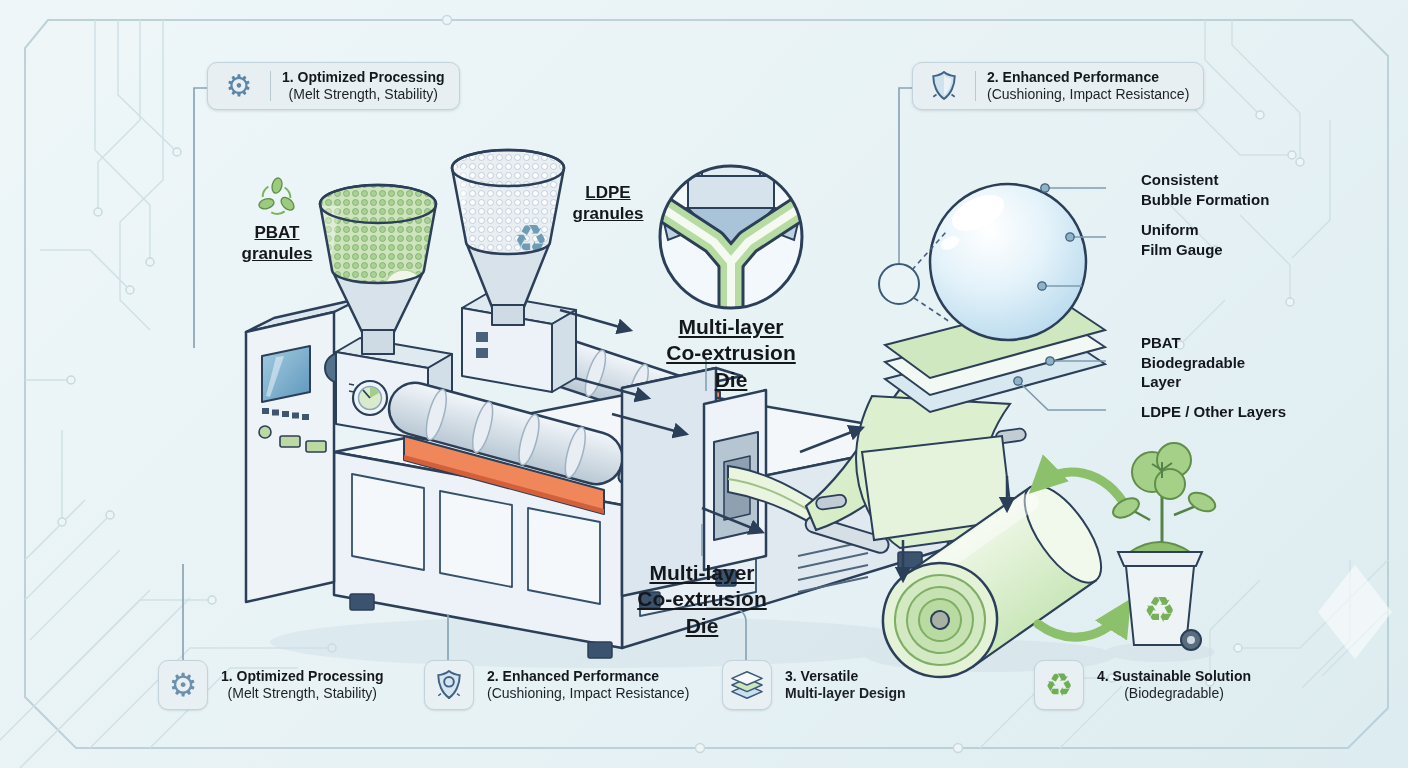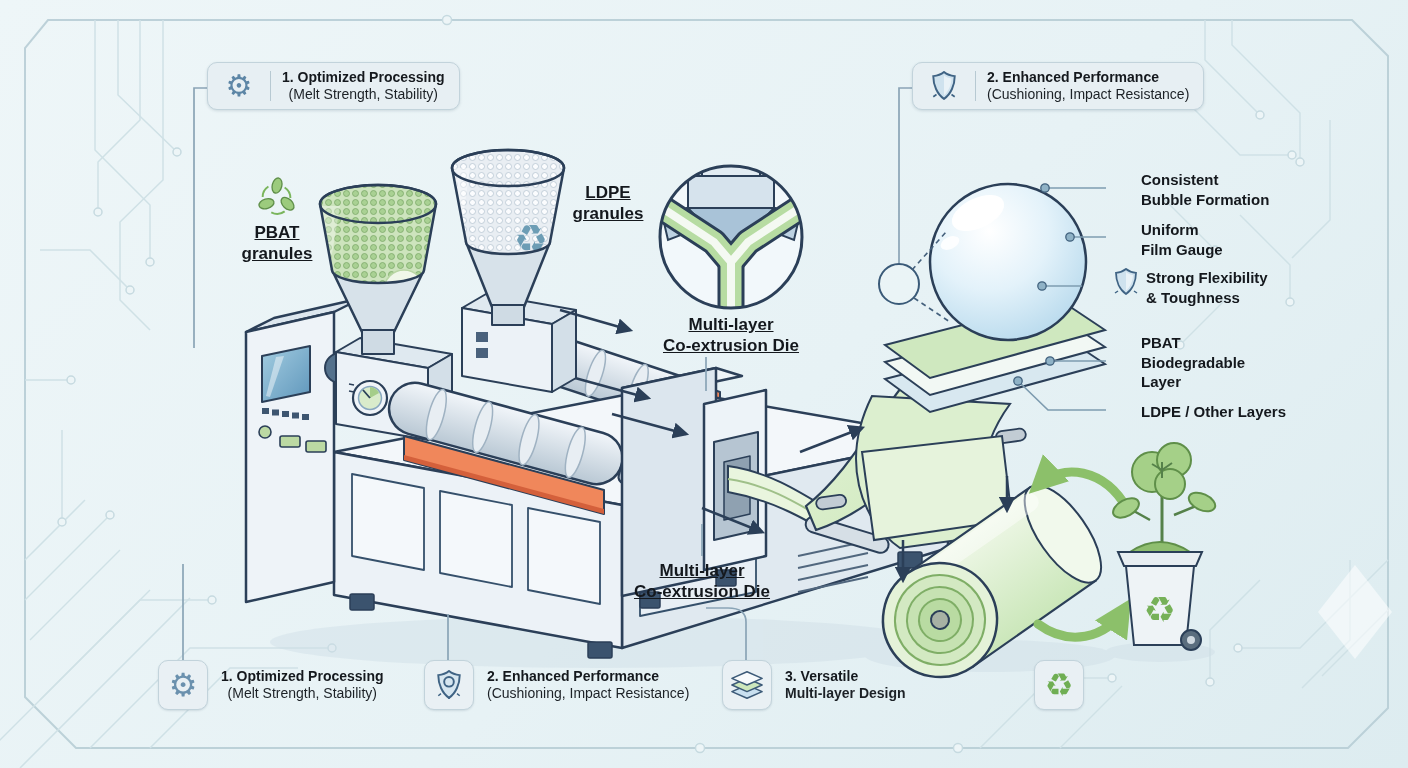--- a/index.html
+++ b/index.html
@@ -26,21 +26,21 @@
   .tile .glyph.green{color:#6fae53;}
   .badge-bottom.b3 .t2{font-weight:700;}
   
   .side-label{position:absolute;left:1113px;font-size:15px;font-weight:700;line-height:1.3;color:#14181d;margin-left:28px;}
   .side-label span{display:block;}
   .strength{left:1086px;display:flex;align-items:flex-start;gap:8px;}
   
   .mtext{position:absolute;text-align:center;font-weight:700;color:#14181d;line-height:1.25;}
   .mtext span{display:block;text-decoration:underline;}
   .marker-text{font-size:17px;}
-  .die-text{font-size:17px;}
+  .die-text{font-size:21px;}
   .pbat-marker{position:absolute;width:92px;text-align:center;}
   .pbat-marker svg{display:block;margin:0 auto 2px auto;}
 </style>
 </head>
 <body>
 
 <div class="canvas">
 
 <svg class="art" width="1408" height="768" viewBox="0 0 1408 768">
   <defs>
@@ -475,31 +475,20 @@
   </div>
 
   <div class="side-label" style="top:170px">
     <span>Consistent</span>
     <span>Bubble Formation</span>
   </div>
   <div class="side-label" style="top:220px">
     <span>Uniform</span>
     <span>Film Gauge</span>
   </div>
-  <div class="side-label strength" style="top:268px">
-    <svg width="24" height="28" viewBox="0 0 24 28">
-      <path d="M12 1 C15 3.5 18.5 4.5 22 4.8 C22 13 18.5 21.5 12 26 C5.5 21.5 2 13 2 4.8 C5.5 4.5 9 3.5 12 1 Z" fill="#cfe2ee" stroke="#3f6384" stroke-width="1.8"></path>
-      <path d="M12 4 C14 5.8 16.6 6.7 19 7 C18.8 13 16.2 19.3 12 22.8 Z" fill="#ffffff" opacity="0.55"></path>
-      <path d="M1 25 L4 23 M23 25 L20 23" stroke="#3f6384" stroke-width="1.5"></path>
-    </svg>
-    <div>
-      <span>Strong Flexibility</span>
-      <span>&amp; Toughness</span>
-    </div>
-  </div>
   <div class="side-label" style="top:333px">
     <span>PBAT</span>
     <span>Biodegradable</span>
     <span>Layer</span>
   </div>
   <div class="side-label" style="top:402px">
     <span>LDPE / Other Layers</span>
   </div>
 
   <div class="badge-bottom" style="left:158px;top:660px">
@@ -536,15 +525,19 @@
     </div>
     <div class="btext">
       <span class="t1">3. Versatile</span>
       <span class="t2">Multi-layer Design</span>
     </div>
   </div>
   <div class="badge-bottom" style="left:1034px;top:660px">
     <div class="tile">
           <span class="glyph green">♻</span>
         </div>
+    <div class="btext">
+      <span class="t1">4. Sustainable Solution</span>
+      <span class="t2">(Biodegradable)</span>
+    </div>
   </div>
 </div>
 </div>
 
 </body></html>

